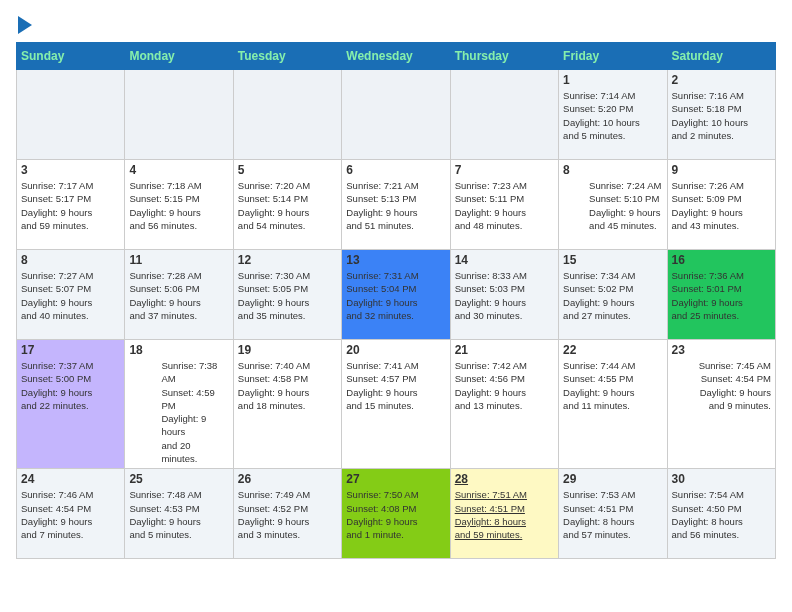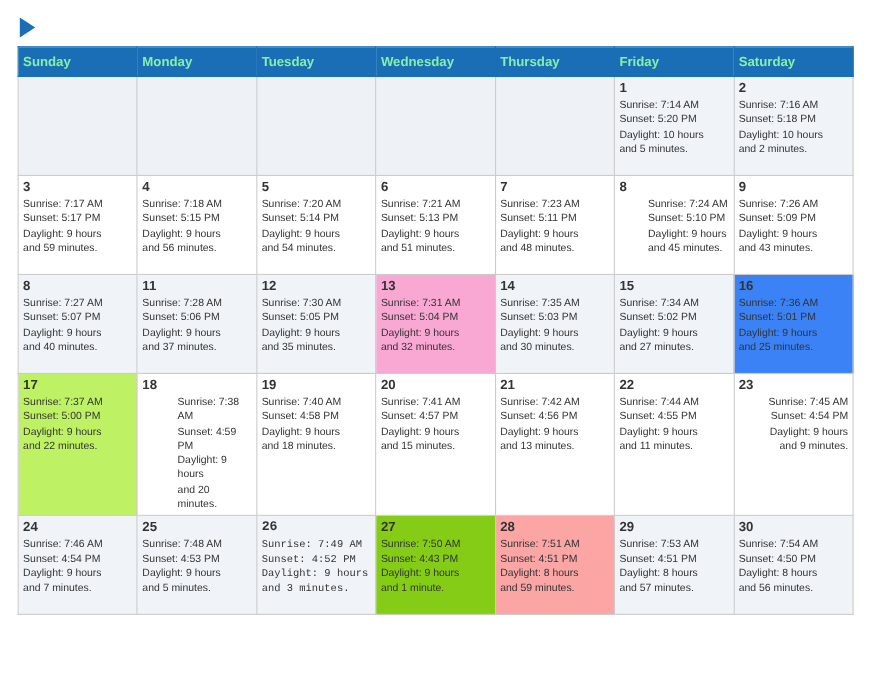--- a/index.html
+++ b/index.html
@@ -219,51 +219,51 @@
 Daylight: 9 hours
 and 37 minutes.</div>
         </td>
         <td style="background: rgb(240, 244, 248);">
           <span class="day-number">12</span>
           <div class="day-info" style="white-space: pre-line;">Sunrise: 7:30 AM
 Sunset: 5:05 PM
 Daylight: 9 hours
 and 35 minutes.</div>
         </td>
-        <td style="background: #f9a8d4;">
+        <td style="background: #3b82f6;">
           <span class="day-number">13</span>
           <div class="day-info" style="white-space: pre-line;">Sunrise: 7:31 AM
 Sunset: 5:04 PM
 Daylight: 9 hours
 and 32 minutes.</div>
         </td>
         <td style="background: rgb(240, 244, 248);">
           <span class="day-number">14</span>
-          <div class="day-info" style="white-space: pre-line;">Sunrise: 7:35 AM
+          <div class="day-info" style="white-space: pre-line;">Sunrise: 8:33 AM
 Sunset: 5:03 PM
 Daylight: 9 hours
 and 30 minutes.</div>
         </td>
         <td style="background: rgb(240, 244, 248);">
           <span class="day-number">15</span>
           <div class="day-info" style="white-space: pre-line;">Sunrise: 7:34 AM
 Sunset: 5:02 PM
 Daylight: 9 hours
 and 27 minutes.</div>
         </td>
-        <td style="background: #3b82f6;">
+        <td style="background: #22c55e;">
           <span class="day-number">16</span>
           <div class="day-info" style="white-space: pre-line;">Sunrise: 7:36 AM
 Sunset: 5:01 PM
 Daylight: 9 hours
 and 25 minutes.</div>
         </td>
       </tr>
       <tr>
-        <td style="background: #bef264;">
+        <td style="background: #c4b5fd;">
           <span class="day-number">17</span>
           <div class="day-info" style="white-space: pre-line;">Sunrise: 7:37 AM
 Sunset: 5:00 PM
 Daylight: 9 hours
 and 22 minutes.</div>
         </td>
         <td style="background: rgb(255, 255, 255);">
           <span class="day-number">18</span>
           <div class="day-info" style="white-space: pre-line; margin-left: 32px;">Sunrise: 7:38 AM
 Sunset: 4:59 PM
@@ -314,35 +314,35 @@
 Daylight: 9 hours
 and 7 minutes.</div>
         </td>
         <td style="background: rgb(240, 244, 248);">
           <span class="day-number">25</span>
           <div class="day-info" style="white-space: pre-line;">Sunrise: 7:48 AM
 Sunset: 4:53 PM
 Daylight: 9 hours
 and 5 minutes.</div>
         </td>
-        <td style="background: rgb(240, 244, 248); font-family: Liberation Mono, monospace;">
+        <td style="background: rgb(240, 244, 248);">
           <span class="day-number">26</span>
           <div class="day-info" style="white-space: pre-line;">Sunrise: 7:49 AM
 Sunset: 4:52 PM
 Daylight: 9 hours
 and 3 minutes.</div>
         </td>
         <td style="background: #84cc16;">
           <span class="day-number">27</span>
           <div class="day-info" style="white-space: pre-line;">Sunrise: 7:50 AM
-Sunset: 4:43 PM
+Sunset: 4:08 PM
 Daylight: 9 hours
 and 1 minute.</div>
         </td>
-        <td style="background: #fca5a5;">
+        <td style="background: #fef9c3; text-decoration: underline;">
           <span class="day-number">28</span>
           <div class="day-info" style="white-space: pre-line;">Sunrise: 7:51 AM
 Sunset: 4:51 PM
 Daylight: 8 hours
 and 59 minutes.</div>
         </td>
         <td style="background: rgb(240, 244, 248);">
           <span class="day-number">29</span>
           <div class="day-info" style="white-space: pre-line;">Sunrise: 7:53 AM
 Sunset: 4:51 PM

